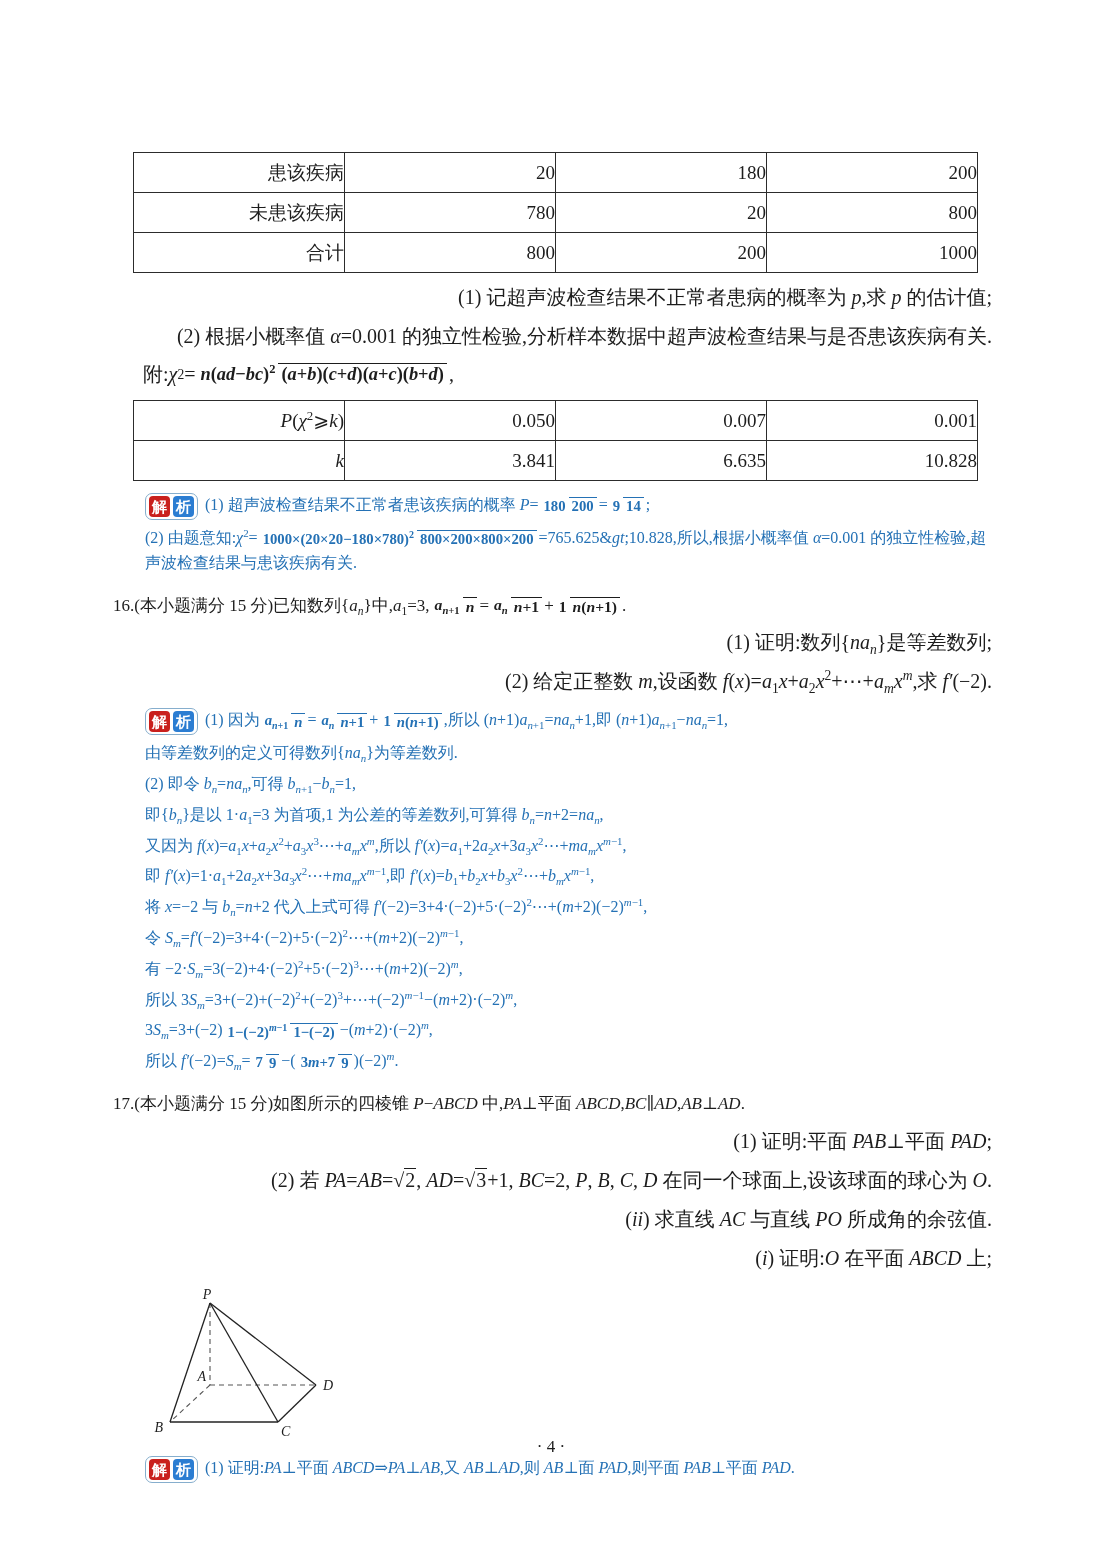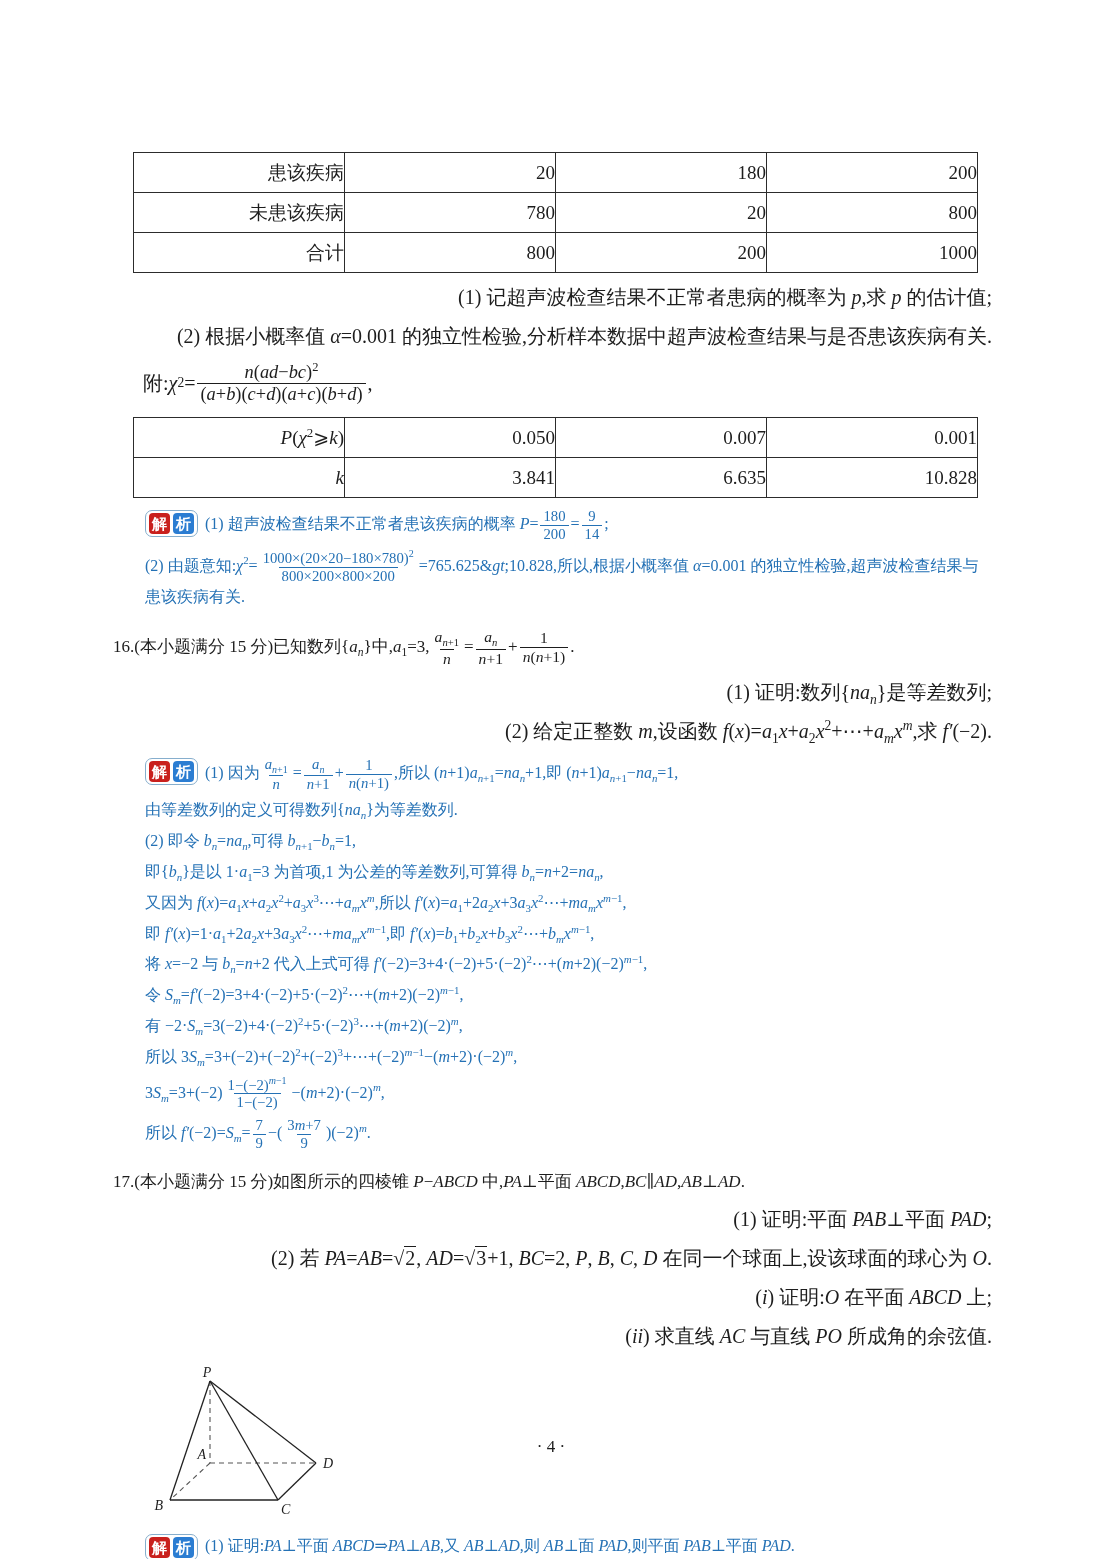--- a/index.html
+++ b/index.html
@@ -28,21 +28,21 @@
 
   
   .jx{display:inline-flex;border:1.3px solid #86aecd;border-radius:7px;padding:2px 3px;gap:3px;flex:none;align-self:flex-start;margin-top:2px;}
   .jx span{display:inline-block;width:21px;height:21px;line-height:21px;text-align:center;color:#ffffff;
            font-size:15px;font-weight:bold;border-radius:4px;
            font-family:"Liberation Sans","DejaVu Sans",sans-serif;}
   .jx .r{background:#c9201d;}
   .jx .b{background:#2b7dd2;}
 
   
-  .frac{display:inline-flex;flex-direction:column;align-items:center;vertical-align:middle;margin:0 2px;font-size:0.92em;line-height:1.15;}
+  .frac{display:inline-flex;flex-direction:row;align-items:center;vertical-align:middle;margin:0 2px;font-size:0.92em;line-height:1.15;font-weight:bold;}
   .frac .fn,.frac .fd{display:block;padding:0 3px;text-align:center;}
   .frac .fd{border-top:1.3px solid currentColor;}
   sup,sub{font-size:0.68em;line-height:1;}
   .sqrt{white-space:nowrap;}
   .sqrt .sqb{border-top:1.2px solid currentColor;padding:0 1px;}
 
   
   .diagram{display:block;margin:16px 0 0 148px;}
   .diagram text{font-size:14px;font-style:italic;font-family:"Liberation Serif","DejaVu Serif",serif;fill:#1d1d1d;}
   .diagram line{stroke:#222222;stroke-width:1.3;}
@@ -175,22 +175,22 @@
             <span class="fn">3<i>m</i>+7</span>
             <span class="fd">9</span>
           </span>)(−2)<sup><i>m</i></sup>.</div>
     </div>
   </section>
 
   <section>
     <p class="qhead">17.(本小题满分 15 分)如图所示的四棱锥 <i>P</i>−<i>ABCD</i> 中,<i>PA</i>⊥平面 <i>ABCD</i>,<i>BC</i>∥<i>AD</i>,<i>AB</i>⊥<i>AD</i>.</p>
     <p class="qitem">(1) 证明:平面 <i>PAB</i>⊥平面 <i>PAD</i>;</p>
     <p class="qitem">(2) 若 <i>PA</i>=<i>AB</i>=<span class="sqrt">√<span class="sqb">2</span></span>, <i>AD</i>=<span class="sqrt">√<span class="sqb">3</span></span>+1, <i>BC</i>=2, <i>P</i>, <i>B</i>, <i>C</i>, <i>D</i> 在同一个球面上,设该球面的球心为 <i>O</i>.</p>
+    <p class="qitem">(<i>ii</i>) 求直线 <i>AC</i> 与直线 <i>PO</i> 所成角的余弦值.</p>
     <p class="qitem">(<i>i</i>) 证明:<i>O</i> 在平面 <i>ABCD</i> 上;</p>
-    <p class="qitem">(<i>ii</i>) 求直线 <i>AC</i> 与直线 <i>PO</i> 所成角的余弦值.</p>
 
     <svg class="diagram" width="230" height="155" viewBox="0 0 230 155">
 
       <line class="dash" x1="62" y1="14" x2="62" y2="96"></line>
       <line class="dash" x1="62" y1="96" x2="168" y2="96"></line>
       <line class="dash" x1="62" y1="96" x2="22" y2="133"></line>
 
       <line x1="62" y1="14" x2="22" y2="133"></line>
       <line x1="62" y1="14" x2="130" y2="133"></line>
       <line x1="62" y1="14" x2="168" y2="96"></line>

